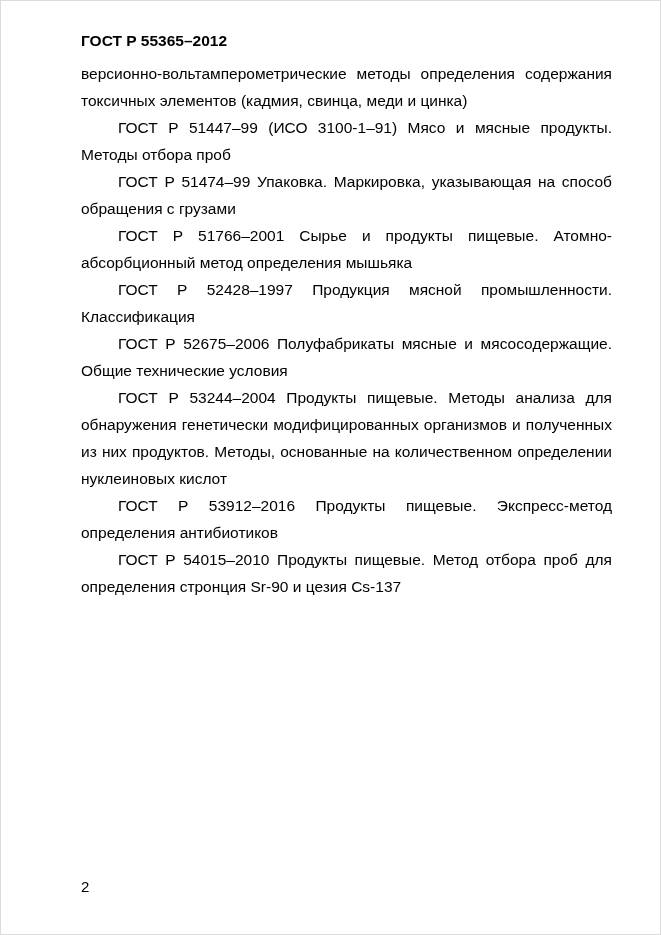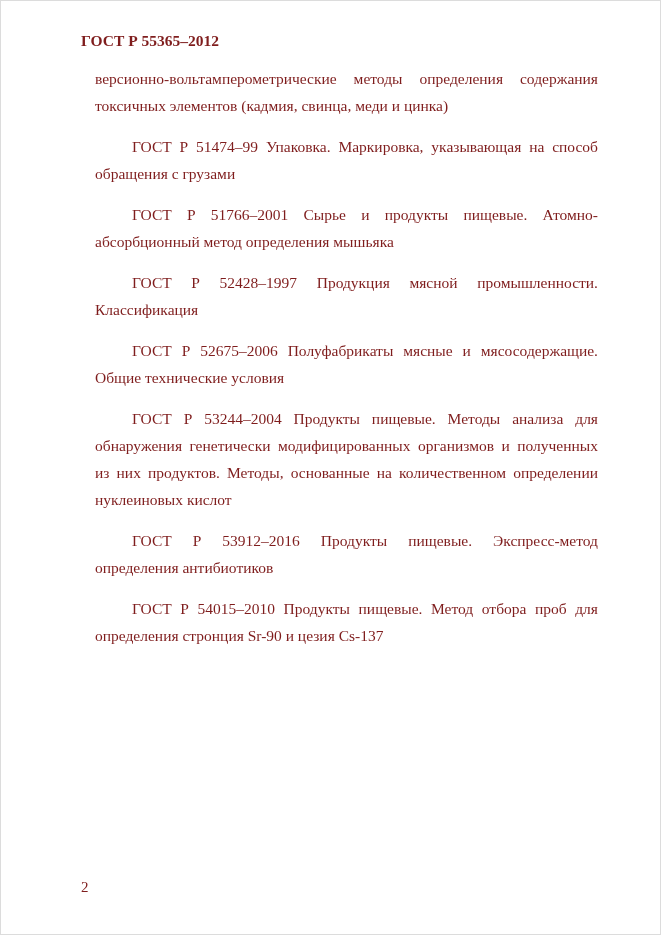--- a/index.html
+++ b/index.html
@@ -8,39 +8,39 @@
     background: #ffffff;
   }
   .page {
     width: 661px;
     height: 935px;
     box-sizing: border-box;
     background: #ffffff;
     border: 1px solid #dcdcdc;
     position: relative;
     padding: 30px 48px 0 80px;
-    font-family: Liberation Serif, serif;
-    color: #7f1d1d;
+    font-family: Liberation Sans, sans-serif;
+    color: #000000;
     overflow: hidden;
   }
   .doc-header {
     font-weight: bold;
     font-size: 15.5px;
     line-height: 20px;
     margin: 0 0 9px 0;
   }
   .doc-body {
     font-size: 15.5px;
     line-height: 27px;
     text-align: justify;
     hyphens: auto;
     -webkit-hyphens: auto;
   }
   .doc-body p {
-    margin: 14px;
+    margin: 0;
     padding: 0;
     text-indent: 37px;
   }
   .doc-body p.continuation {
     text-indent: 0;
   }
   .page-number {
     position: absolute;
     left: 80px;
     bottom: 38px;
@@ -50,20 +50,21 @@
 </style>
 </head>
 <body>
 
 <div class="page">
 
   <div class="doc-header">ГОСТ Р 55365–2012</div>
 
   <div class="doc-body">
     <p class="continuation">версионно-вольтамперометрические методы определения содержания токсичных элементов (кадмия, свинца, меди и цинка)</p>
+    <p>ГОСТ Р 51447–99 (ИСО 3100-1–91) Мясо и мясные продукты. Методы отбора проб</p>
     <p>ГОСТ Р 51474–99 Упаковка. Маркировка, указывающая на способ обращения с грузами</p>
     <p>ГОСТ Р 51766–2001 Сырье и продукты пищевые. Атомно-абсорбционный метод определения мышьяка</p>
     <p>ГОСТ Р 52428–1997 Продукция мясной промышленности. Классификация</p>
     <p>ГОСТ Р 52675–2006 Полуфабрикаты мясные и мясосодержащие. Общие технические условия</p>
     <p>ГОСТ Р 53244–2004 Продукты пищевые. Методы анализа для обнаружения генетически модифицированных организмов и полученных из них продуктов. Методы, основанные на количественном определении нуклеиновых кислот</p>
     <p>ГОСТ Р 53912–2016 Продукты пищевые. Экспресс-метод определения антибиотиков</p>
     <p>ГОСТ Р 54015–2010 Продукты пищевые. Метод отбора проб для определения стронция Sr-90 и цезия Cs-137</p>
   </div>
 
   <div class="page-number">2</div>

